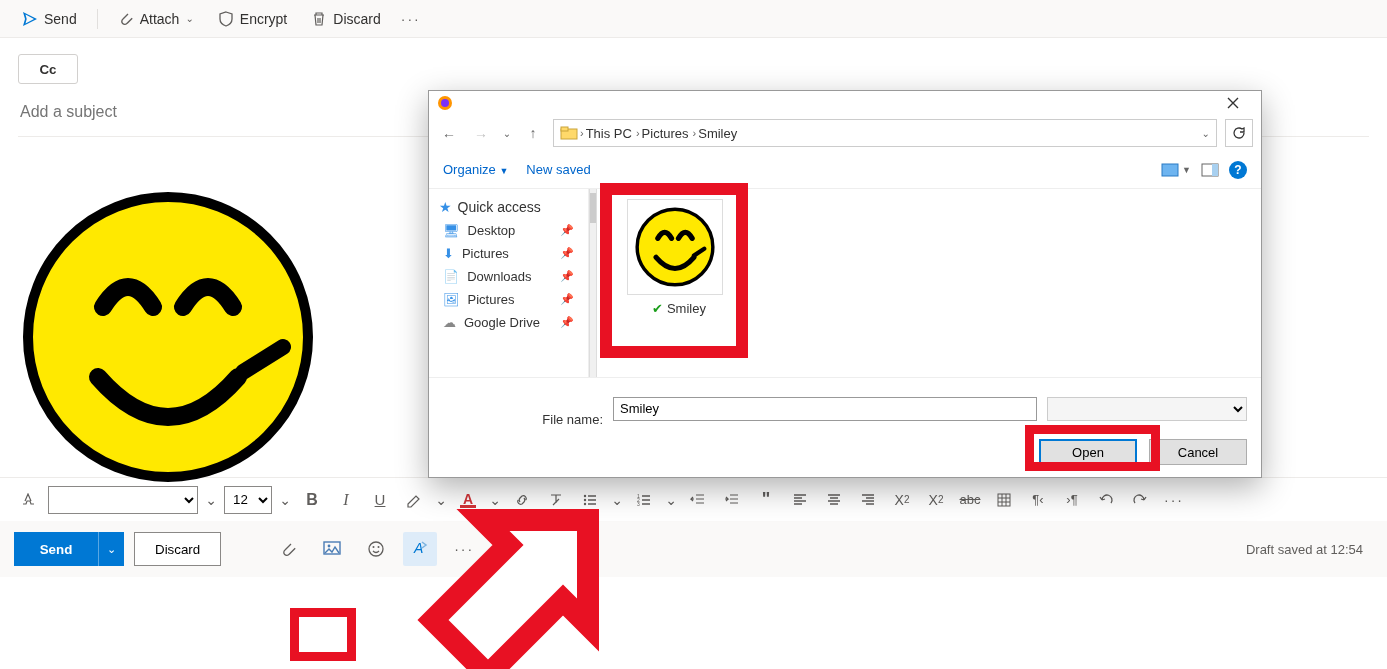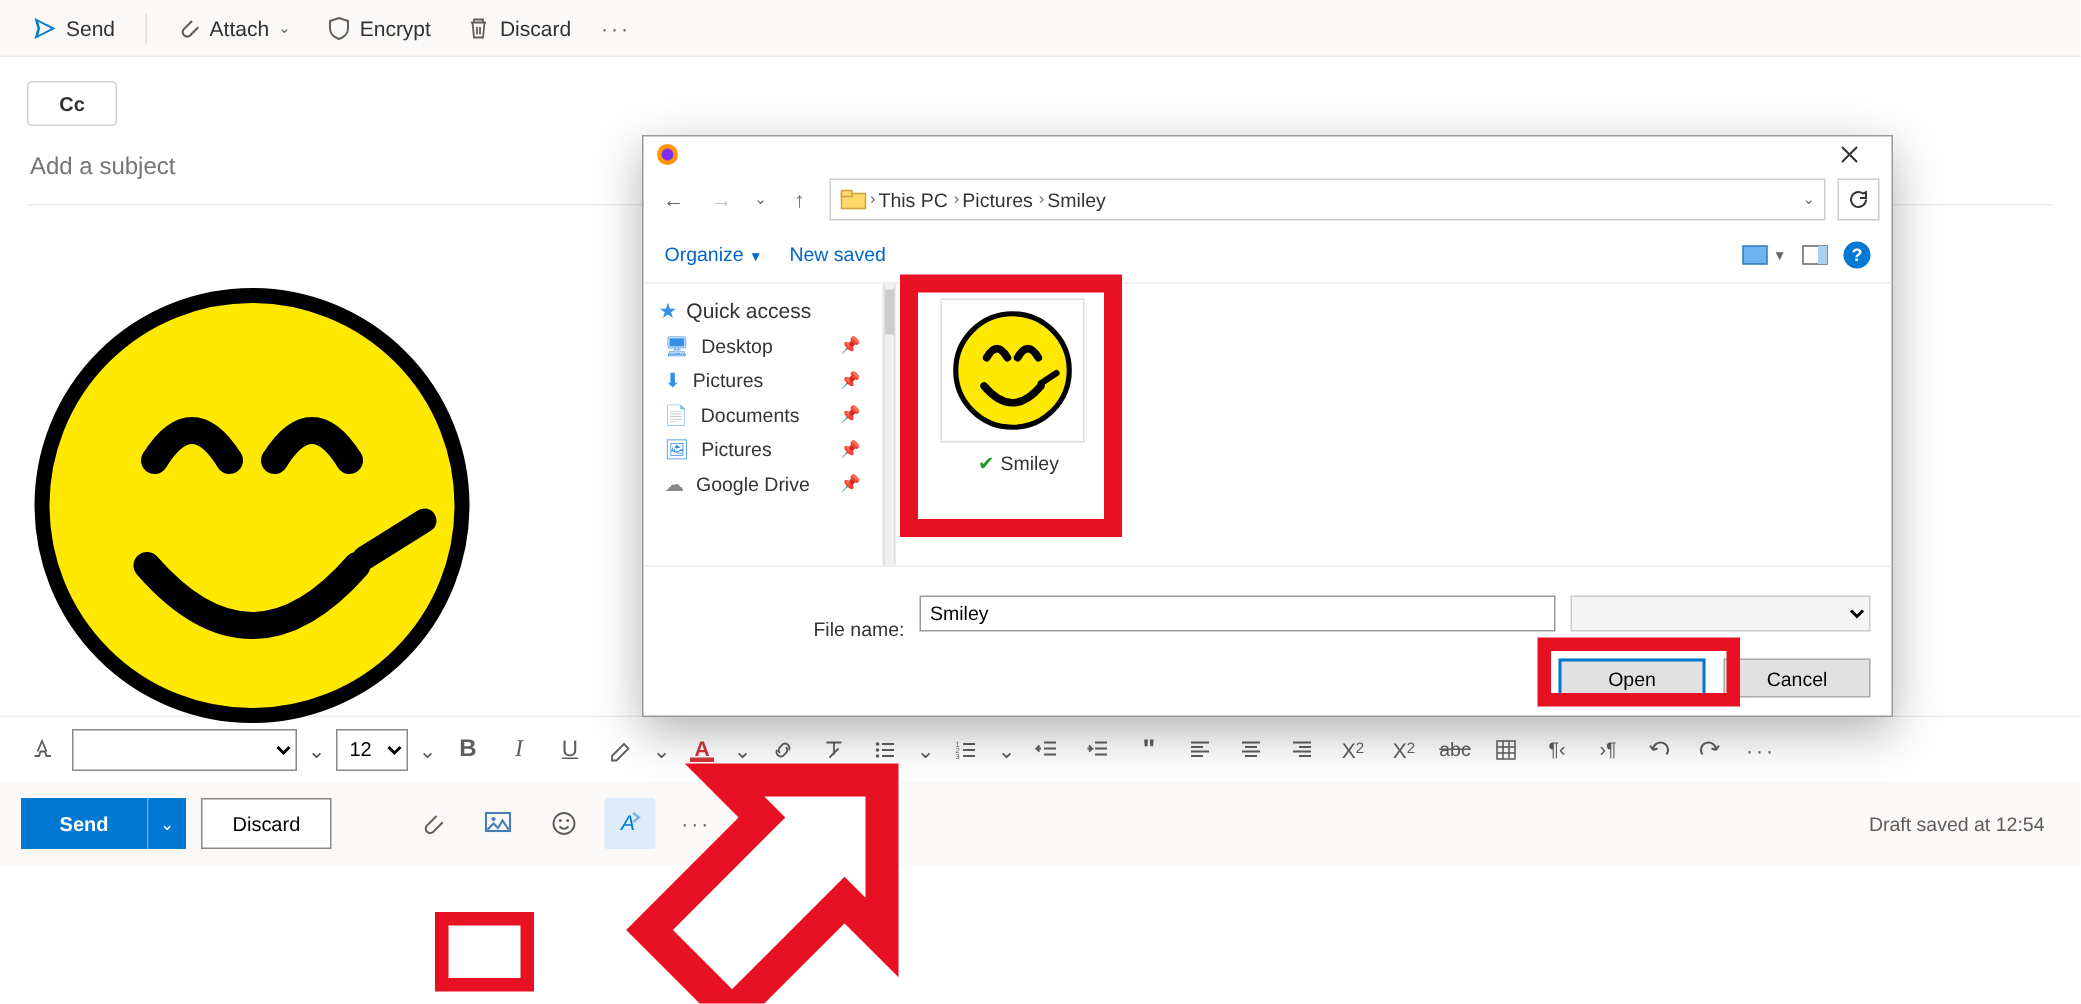--- a/index.html
+++ b/index.html
@@ -366,21 +366,21 @@
           <span>Desktop</span>
           <span class="pin">📌</span>
         </div>
       <div class="fd-side-item">
           <span style="color:#3690e6">⬇</span>
           <span>Pictures</span>
           <span class="pin">📌</span>
         </div>
       <div class="fd-side-item">
           <span style="color:#3690e6">📄</span>
-          <span>Documents</span>
+          <span>Downloads</span>
           <span class="pin">📌</span>
         </div>
       <div class="fd-side-item">
           <span style="color:#3690e6">🖼</span>
           <span>Pictures</span>
           <span class="pin">📌</span>
         </div>
       <div class="fd-side-item">
           <span style="color:#888">☁</span>
           <span>Google Drive</span>

